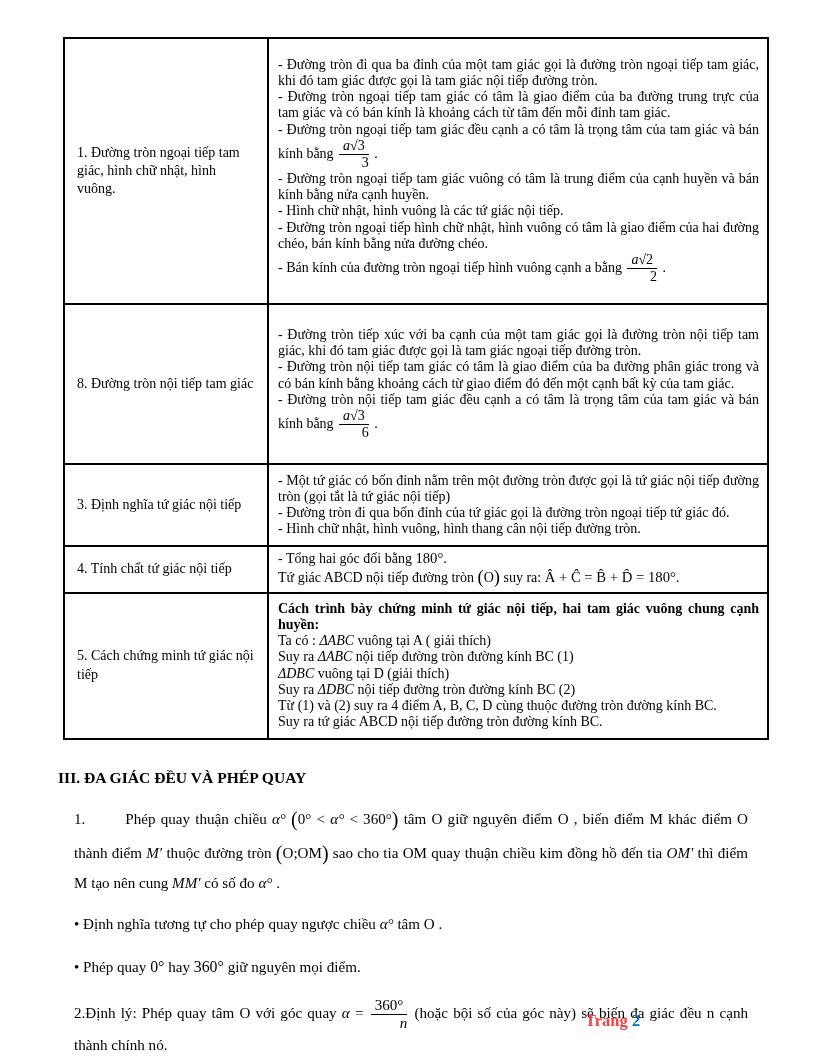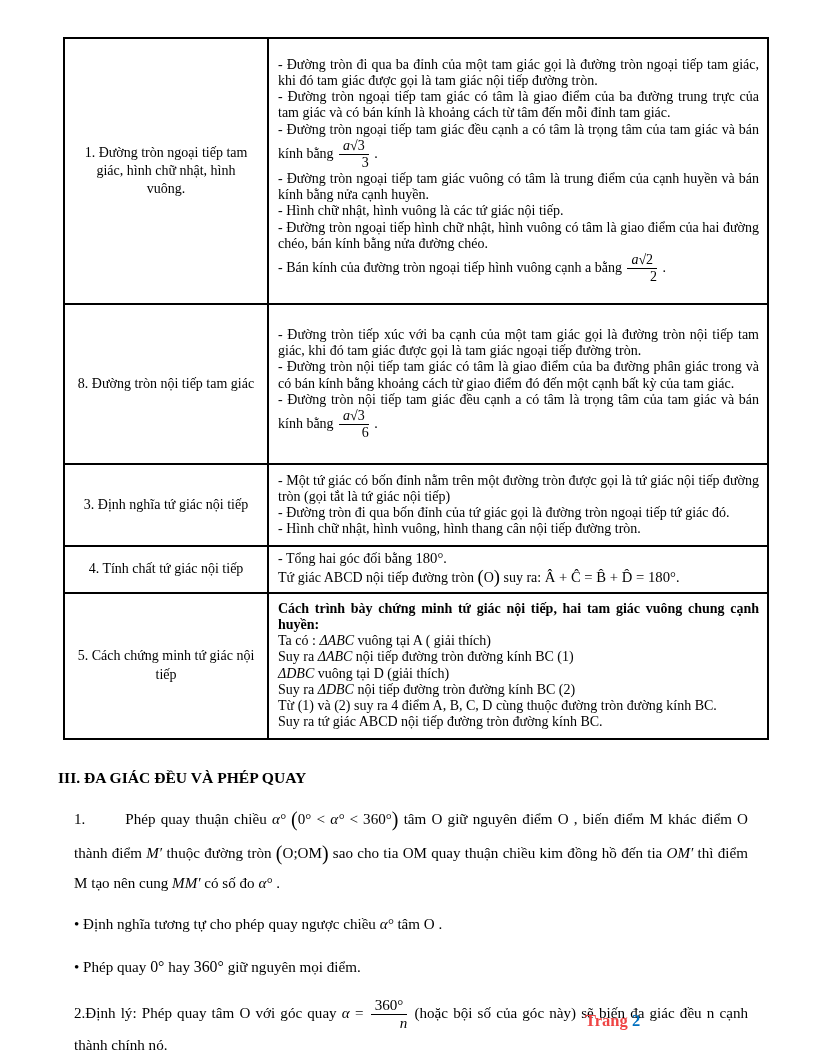--- a/index.html
+++ b/index.html
@@ -1,21 +1,21 @@
 <!DOCTYPE html>
 <html><head>
 <meta charset="utf-8">
 <style>
   html,body{margin:0;padding:0;background:#e8e8e8;}
   .page{position:relative;width:816px;height:1056px;background:#ffffff;
         font-family:"Liberation Serif",serif;color:#000;overflow:hidden;margin:0 auto;}
   table.summary{position:absolute;left:63px;top:37px;width:704px;
         border-collapse:collapse;table-layout:fixed;}
   .summary td{border:2px solid #000;font-size:14px;vertical-align:middle;}
-  td.rlabel{text-align:center;padding:4px 12px;line-height:1.3;}
+  td.rlabel{text-align:left;padding:4px 12px;line-height:1.3;}
   td.rcontent{padding:3px 8px 3px 9px;line-height:1.16;text-align:justify;}
   .rcontent p{margin:0;}
   .bold{font-weight:bold;}
   .ital{font-style:italic;}
   .mathn{font-size:1.05em;}
   .frac{display:inline-block;vertical-align:middle;text-align:right;
         padding:0 2px;line-height:1.15;}
   .fn{display:block;border-bottom:1px solid #000;padding:0 4px;}
   .fd{display:block;}
   .tab{display:inline-block;}

